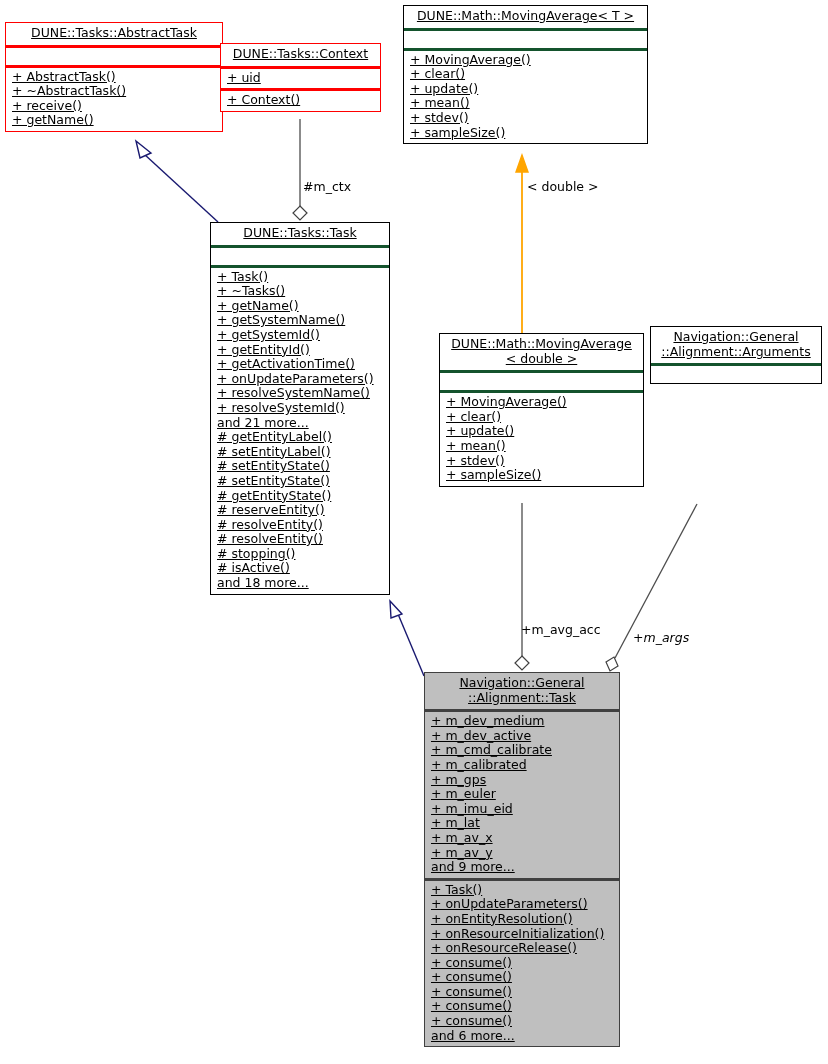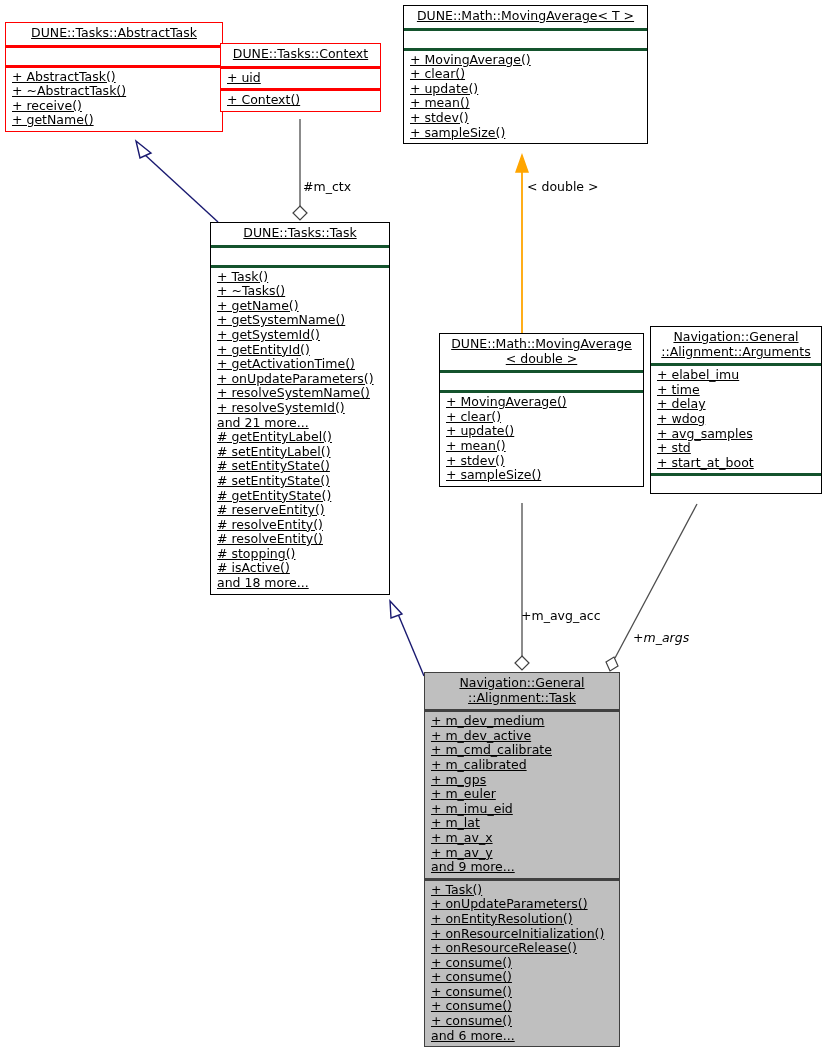--- a/index.html
+++ b/index.html
@@ -191,29 +191,20 @@
       <div class="member">+ update()</div>
       <div class="member">+ mean()</div>
       <div class="member">+ stdev()</div>
       <div class="member">+ sampleSize()</div>
     </div>
   </div>
 
   <div class="uml-box" style="left:650px; top:326px; width:172px;">
     <div class="box-title">Navigation::General
 ::Alignment::Arguments</div>
-    <div class="box-sec sep">
-      <div class="member">+ elabel_imu</div>
-      <div class="member">+ time</div>
-      <div class="member">+ delay</div>
-      <div class="member">+ wdog</div>
-      <div class="member">+ avg_samples</div>
-      <div class="member">+ std</div>
-      <div class="member">+ start_at_boot</div>
-    </div>
     <div class="box-sec empty sep"></div>
   </div>
 
   <div class="uml-box current" style="left:424px; top:672px; width:196px;">
     <div class="box-title">Navigation::General
    ::Alignment::Task</div>
     <div class="box-sec sep">
       <div class="member">+ m_dev_medium</div>
       <div class="member">+ m_dev_active</div>
       <div class="member">+ m_cmd_calibrate</div>
@@ -236,16 +227,16 @@
       <div class="member">+ consume()</div>
       <div class="member">+ consume()</div>
       <div class="member">+ consume()</div>
       <div class="member">+ consume()</div>
       <div class="member">and 6 more...</div>
     </div>
   </div>
 
   <div class="edge-label" style="left:303px; top:180px;">#m_ctx</div>
   <div class="edge-label" style="left:527px; top:180px;">&lt; double &gt;</div>
-  <div class="edge-label" style="left:521px; top:609px;">+m_avg_acc</div>
+  <div class="edge-label" style="left:521px; top:623px;">+m_avg_acc</div>
   <div class="edge-label" style="left:633px; top:631px;font-style:italic;">+m_args</div>
 
 </div>
 
 </body></html>

